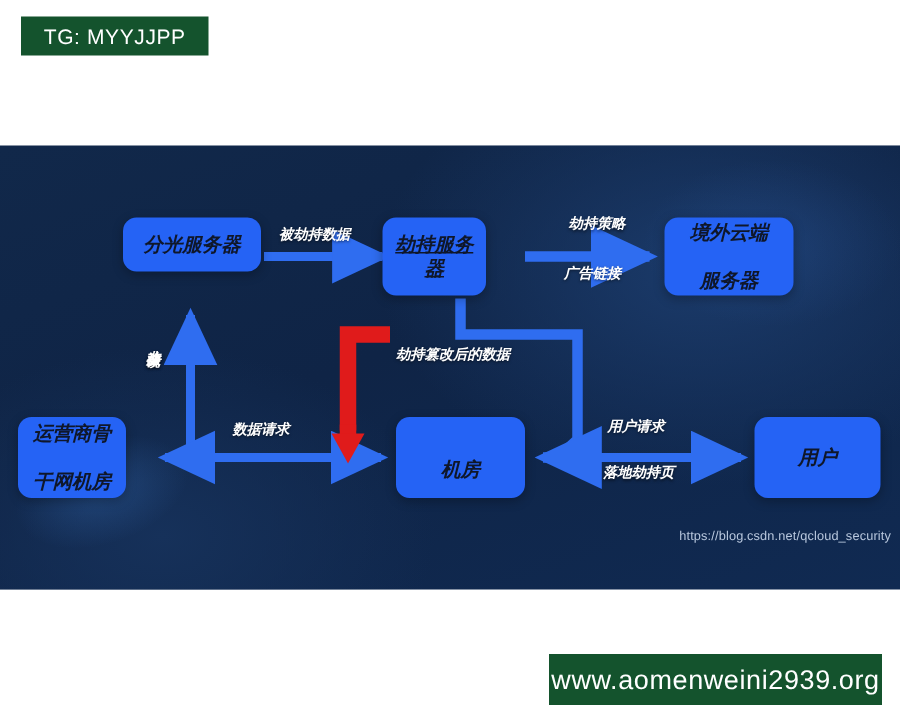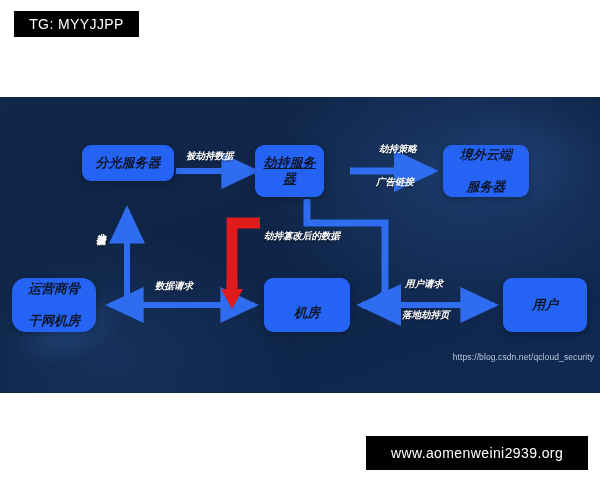--- a/index.html
+++ b/index.html
@@ -11,40 +11,40 @@
     width: 600px;
     height: 480px;
     position: relative;
     font-family: "Liberation Sans", "DejaVu Sans", sans-serif;
     overflow: hidden;
   }
 
   
   .wm {
     position: absolute;
-    background: #000000;
+    background: #14532d;
     color: #ffffff;
     display: flex;
     align-items: center;
     justify-content: center;
     letter-spacing: .4px;
   }
   #wm-top {
     left: 14px;
     top: 11px;
     width: 125px;
     height: 26px;
     font-size: 14px;
   }
   #wm-bottom {
     left: 366px;
     top: 436px;
     width: 222px;
     height: 34px;
-    font-size: 14px;
+    font-size: 18px;
   }
 
   
   #diagram {
     position: absolute;
     left: 0;
     top: 97px;
     width: 600px;
     height: 296px;
     background:
@@ -94,21 +94,21 @@
     font-size: 13px;
     line-height: 1.25;
     box-shadow: 0 2px 7px rgba(0,0,0,.28);
     z-index: 3;
   }
   .node span { display: block; padding: 0 4px; }
 
   #node-splitter  { left: 82px;  top: 48px;  width: 92px;  height: 36px; }
   #node-hijack    { left: 255px; top: 48px;  width: 69px;  height: 52px; text-decoration: underline; }
   #node-overseas  { left: 443px; top: 48px;  width: 86px;  height: 52px; }
-  #node-carrier   { left: 12px;  top: 181px; width: 84px;  height: 54px; border-radius: 14px; }
+  #node-carrier   { left: 12px;  top: 181px; width: 72px;  height: 54px; }
   #node-internet  { left: 264px; top: 181px; width: 86px;  height: 54px; }
   #node-user      { left: 503px; top: 181px; width: 84px;  height: 54px; }
 
   
   .elabel {
     position: absolute;
     color: #ffffff;
     font-size: 9.5px;
     font-weight: bold;
     font-style: italic;

